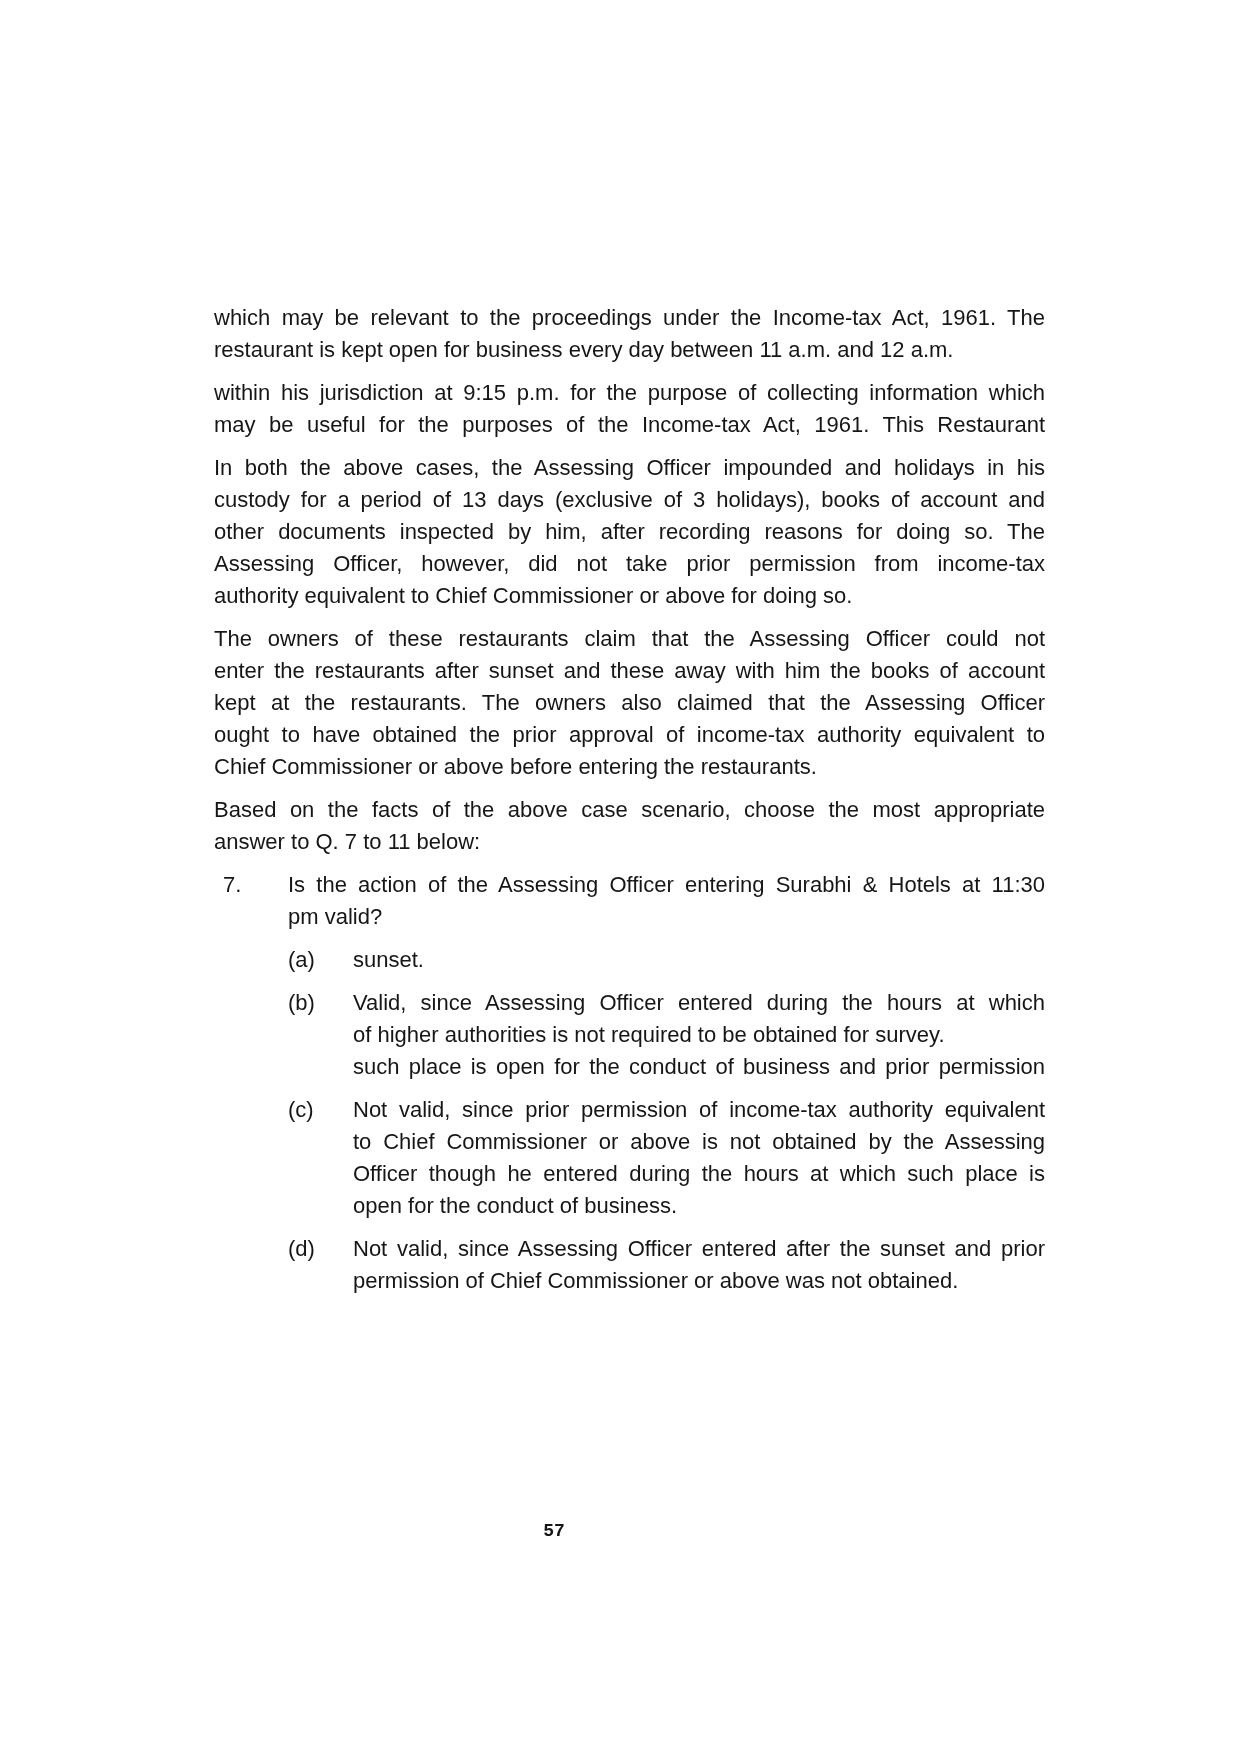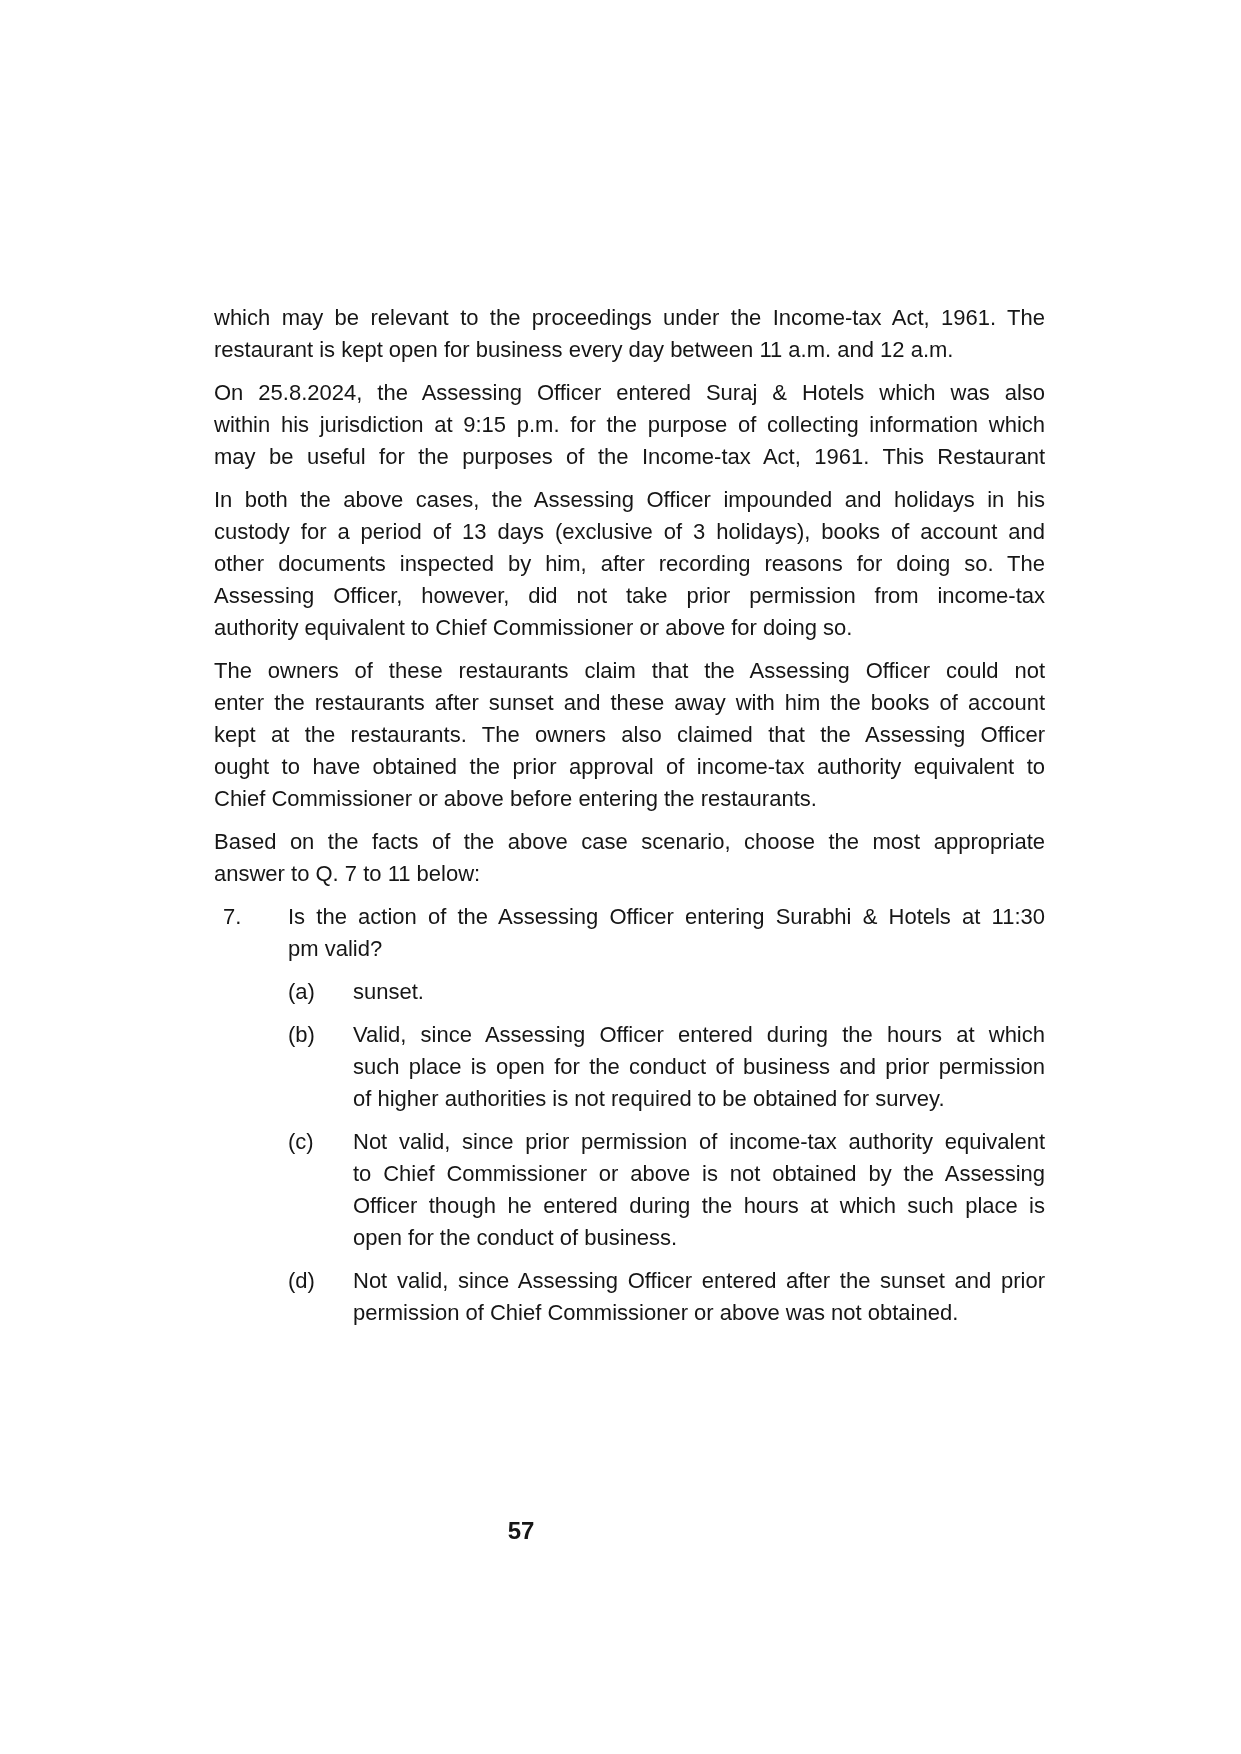--- a/index.html
+++ b/index.html
@@ -48,38 +48,38 @@
   .line {
     text-align: justify;
     text-align-last: justify;
   }
   .line.last {
     text-align-last: left;
   }
   .footer-pagenum {
     position: absolute;
     top: 1515px;
-    left: 521px;
+    left: 554px;
     transform: translateX(-50%);
     font-weight: bold;
-    font-size: 24px;
+    font-size: 18px;
     line-height: 32px;
+    font-family: Liberation Mono, monospace;
   }
 </style>
 </head>
 <body>
 
 <div class="page">
   <div class="content">
       <div class="block paragraph">
         <div class="line">which may be relevant to the proceedings under the Income-tax Act, 1961. The</div>
         <div class="line last">restaurant is kept open for business every day between 11 a.m. and 12 a.m.</div>
       </div>
       <div class="block paragraph">
-        <div class="line">On 25.8.2024, the Assessing Officer entered Suraj &amp; Hotels which was also</div>
         <div class="line">within his jurisdiction at 9:15 p.m. for the purpose of collecting information which</div>
         <div class="line">may be useful for the purposes of the Income-tax Act, 1961.  This Restaurant</div>
       </div>
       <div class="block paragraph">
         <div class="line">In both the above cases, the Assessing Officer impounded and holidays in his</div>
         <div class="line">custody for a period of 13 days (exclusive of 3 holidays), books of account and</div>
         <div class="line">other documents inspected by him, after recording reasons for doing so. The</div>
         <div class="line">Assessing Officer, however, did not take prior permission from income-tax</div>
         <div class="line last">authority equivalent to Chief Commissioner or above for doing so.</div>
       </div>
@@ -99,22 +99,22 @@
         <div class="line">Is the action of the Assessing Officer entering Surabhi &amp; Hotels at 11:30</div>
         <div class="line last">pm valid?</div>
       </div>
       <div class="block option">
         <span class="marker">(a)</span>
         <div class="line last">sunset.</div>
       </div>
       <div class="block option">
         <span class="marker">(b)</span>
         <div class="line">Valid, since Assessing Officer entered during the hours at which</div>
+        <div class="line last">of higher authorities is not required to be obtained for survey.</div>
         <div class="line">such place is open for the conduct of business and prior permission</div>
-        <div class="line last">of higher authorities is not required to be obtained for survey.</div>
       </div>
       <div class="block option">
         <span class="marker">(c)</span>
         <div class="line">Not valid, since prior permission of income-tax authority equivalent</div>
         <div class="line">to Chief Commissioner or above is not obtained by the Assessing</div>
         <div class="line">Officer though he entered during the hours at which such place is</div>
         <div class="line last">open for the conduct of business.</div>
       </div>
       <div class="block option">
         <span class="marker">(d)</span>

